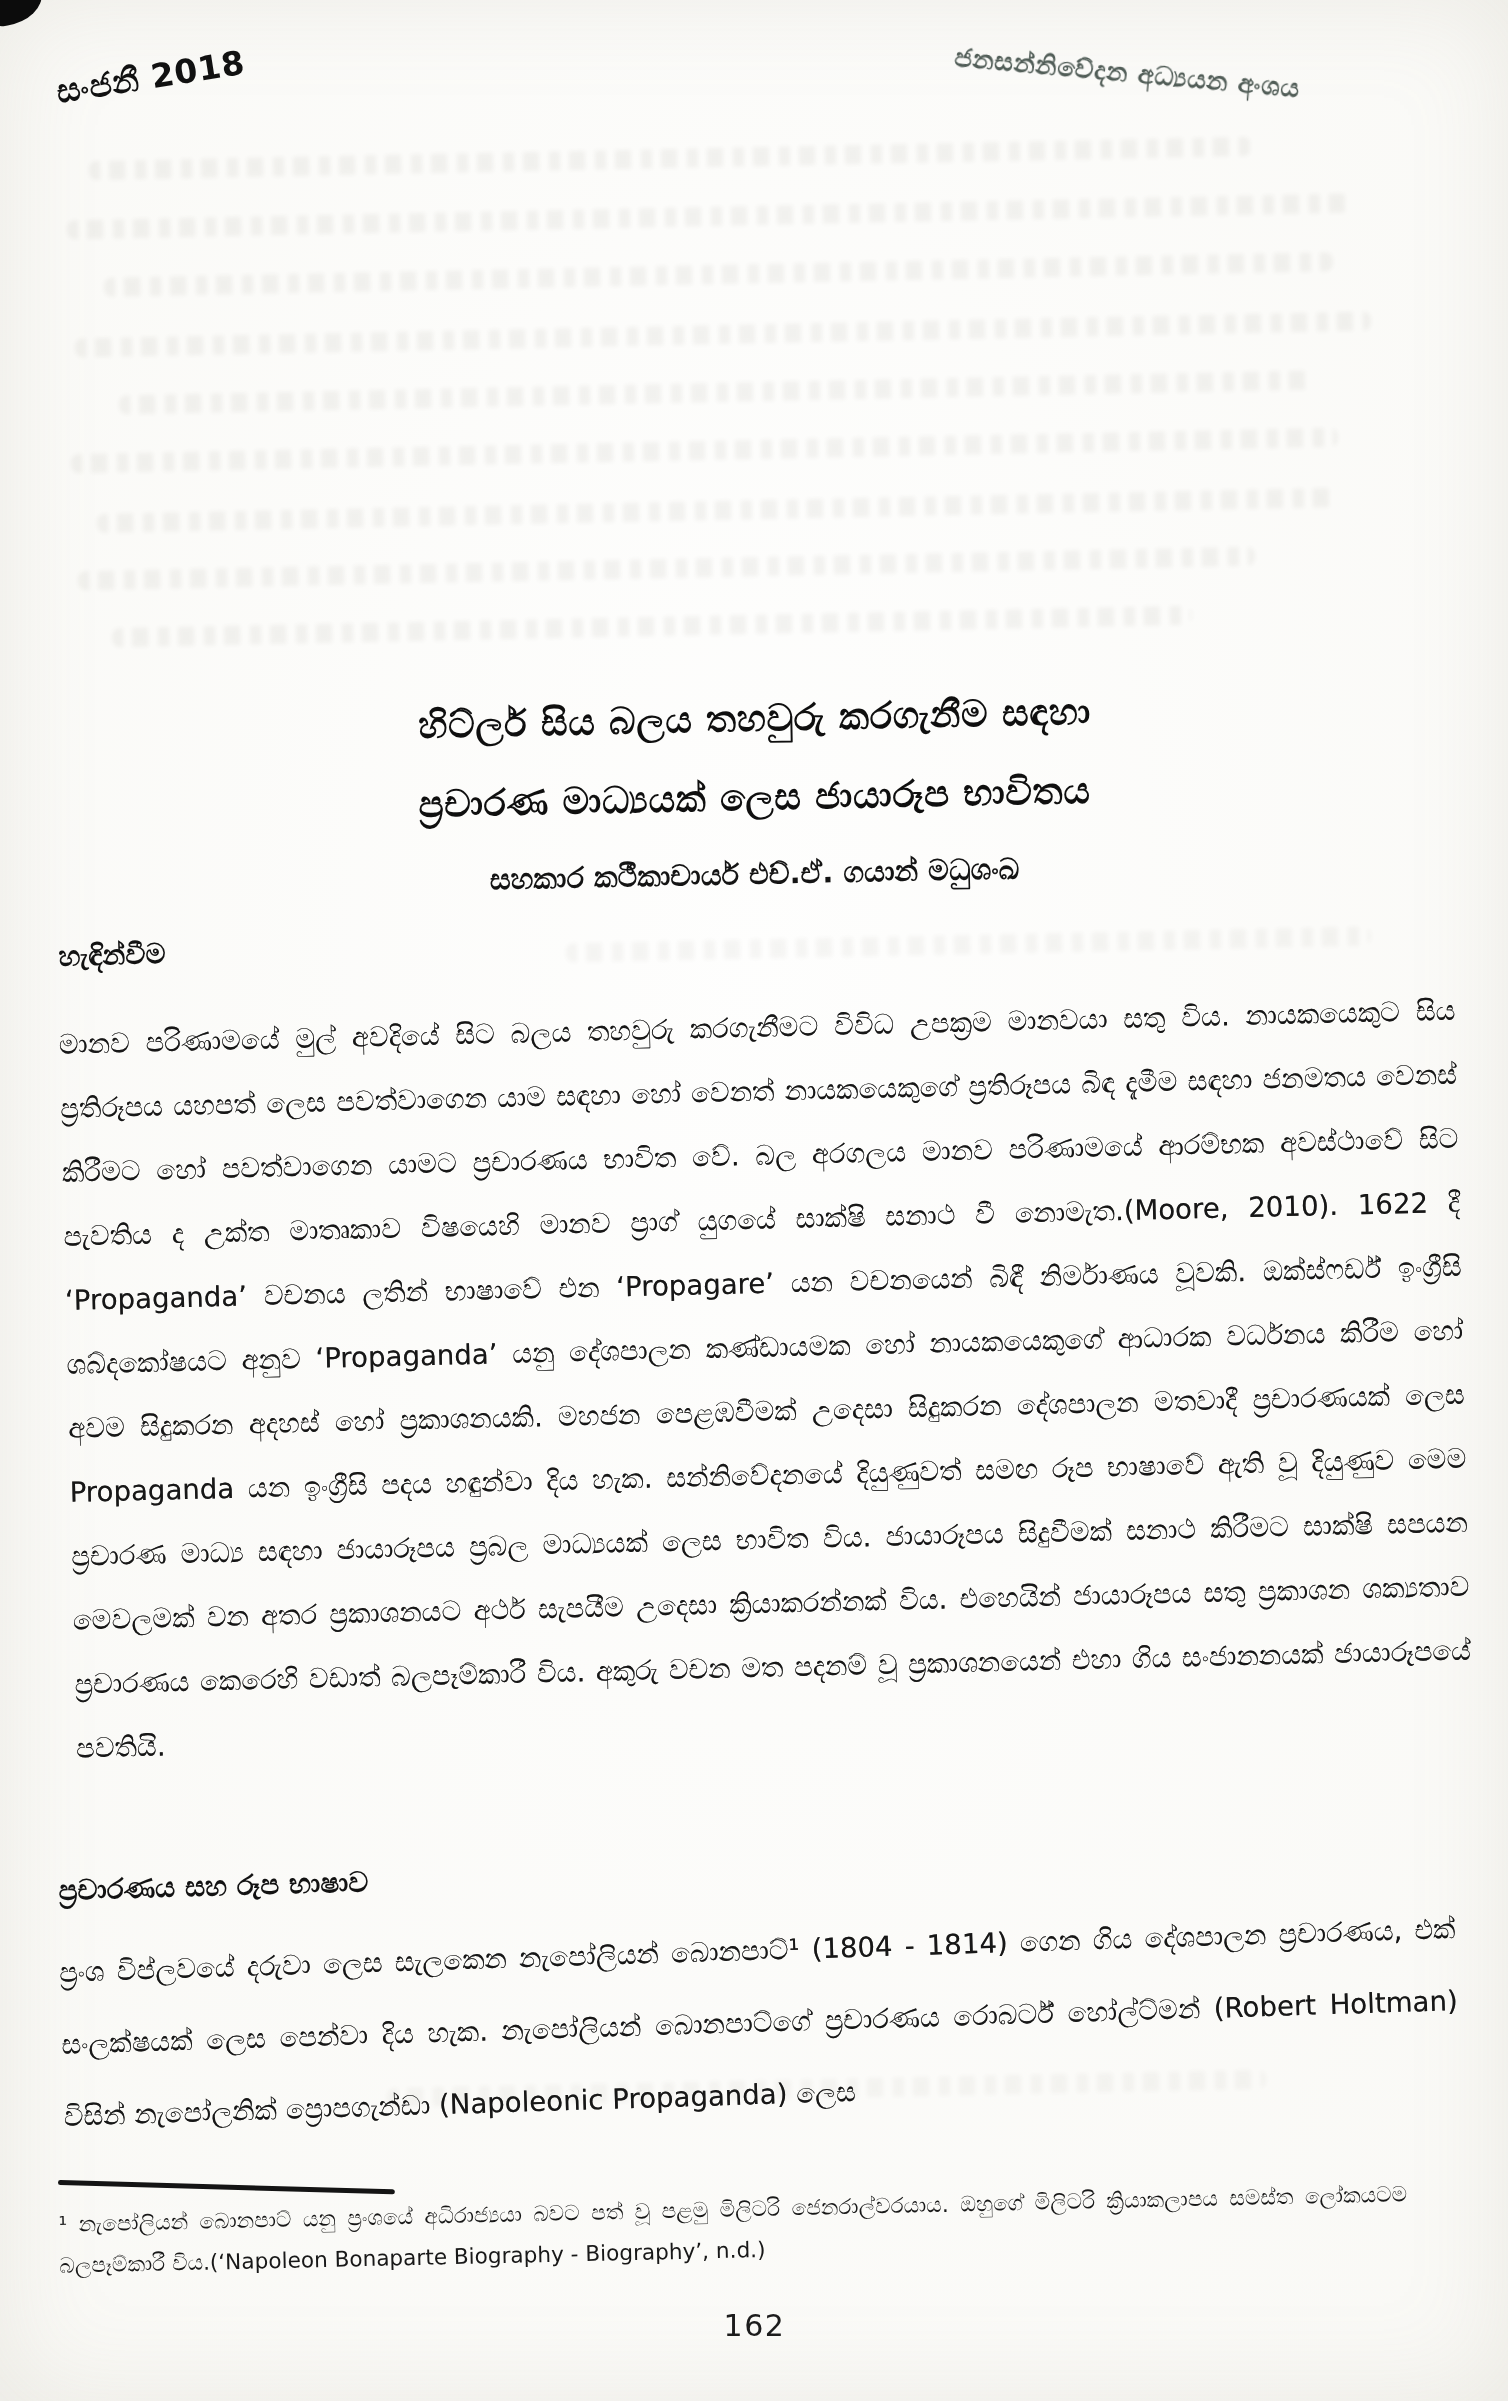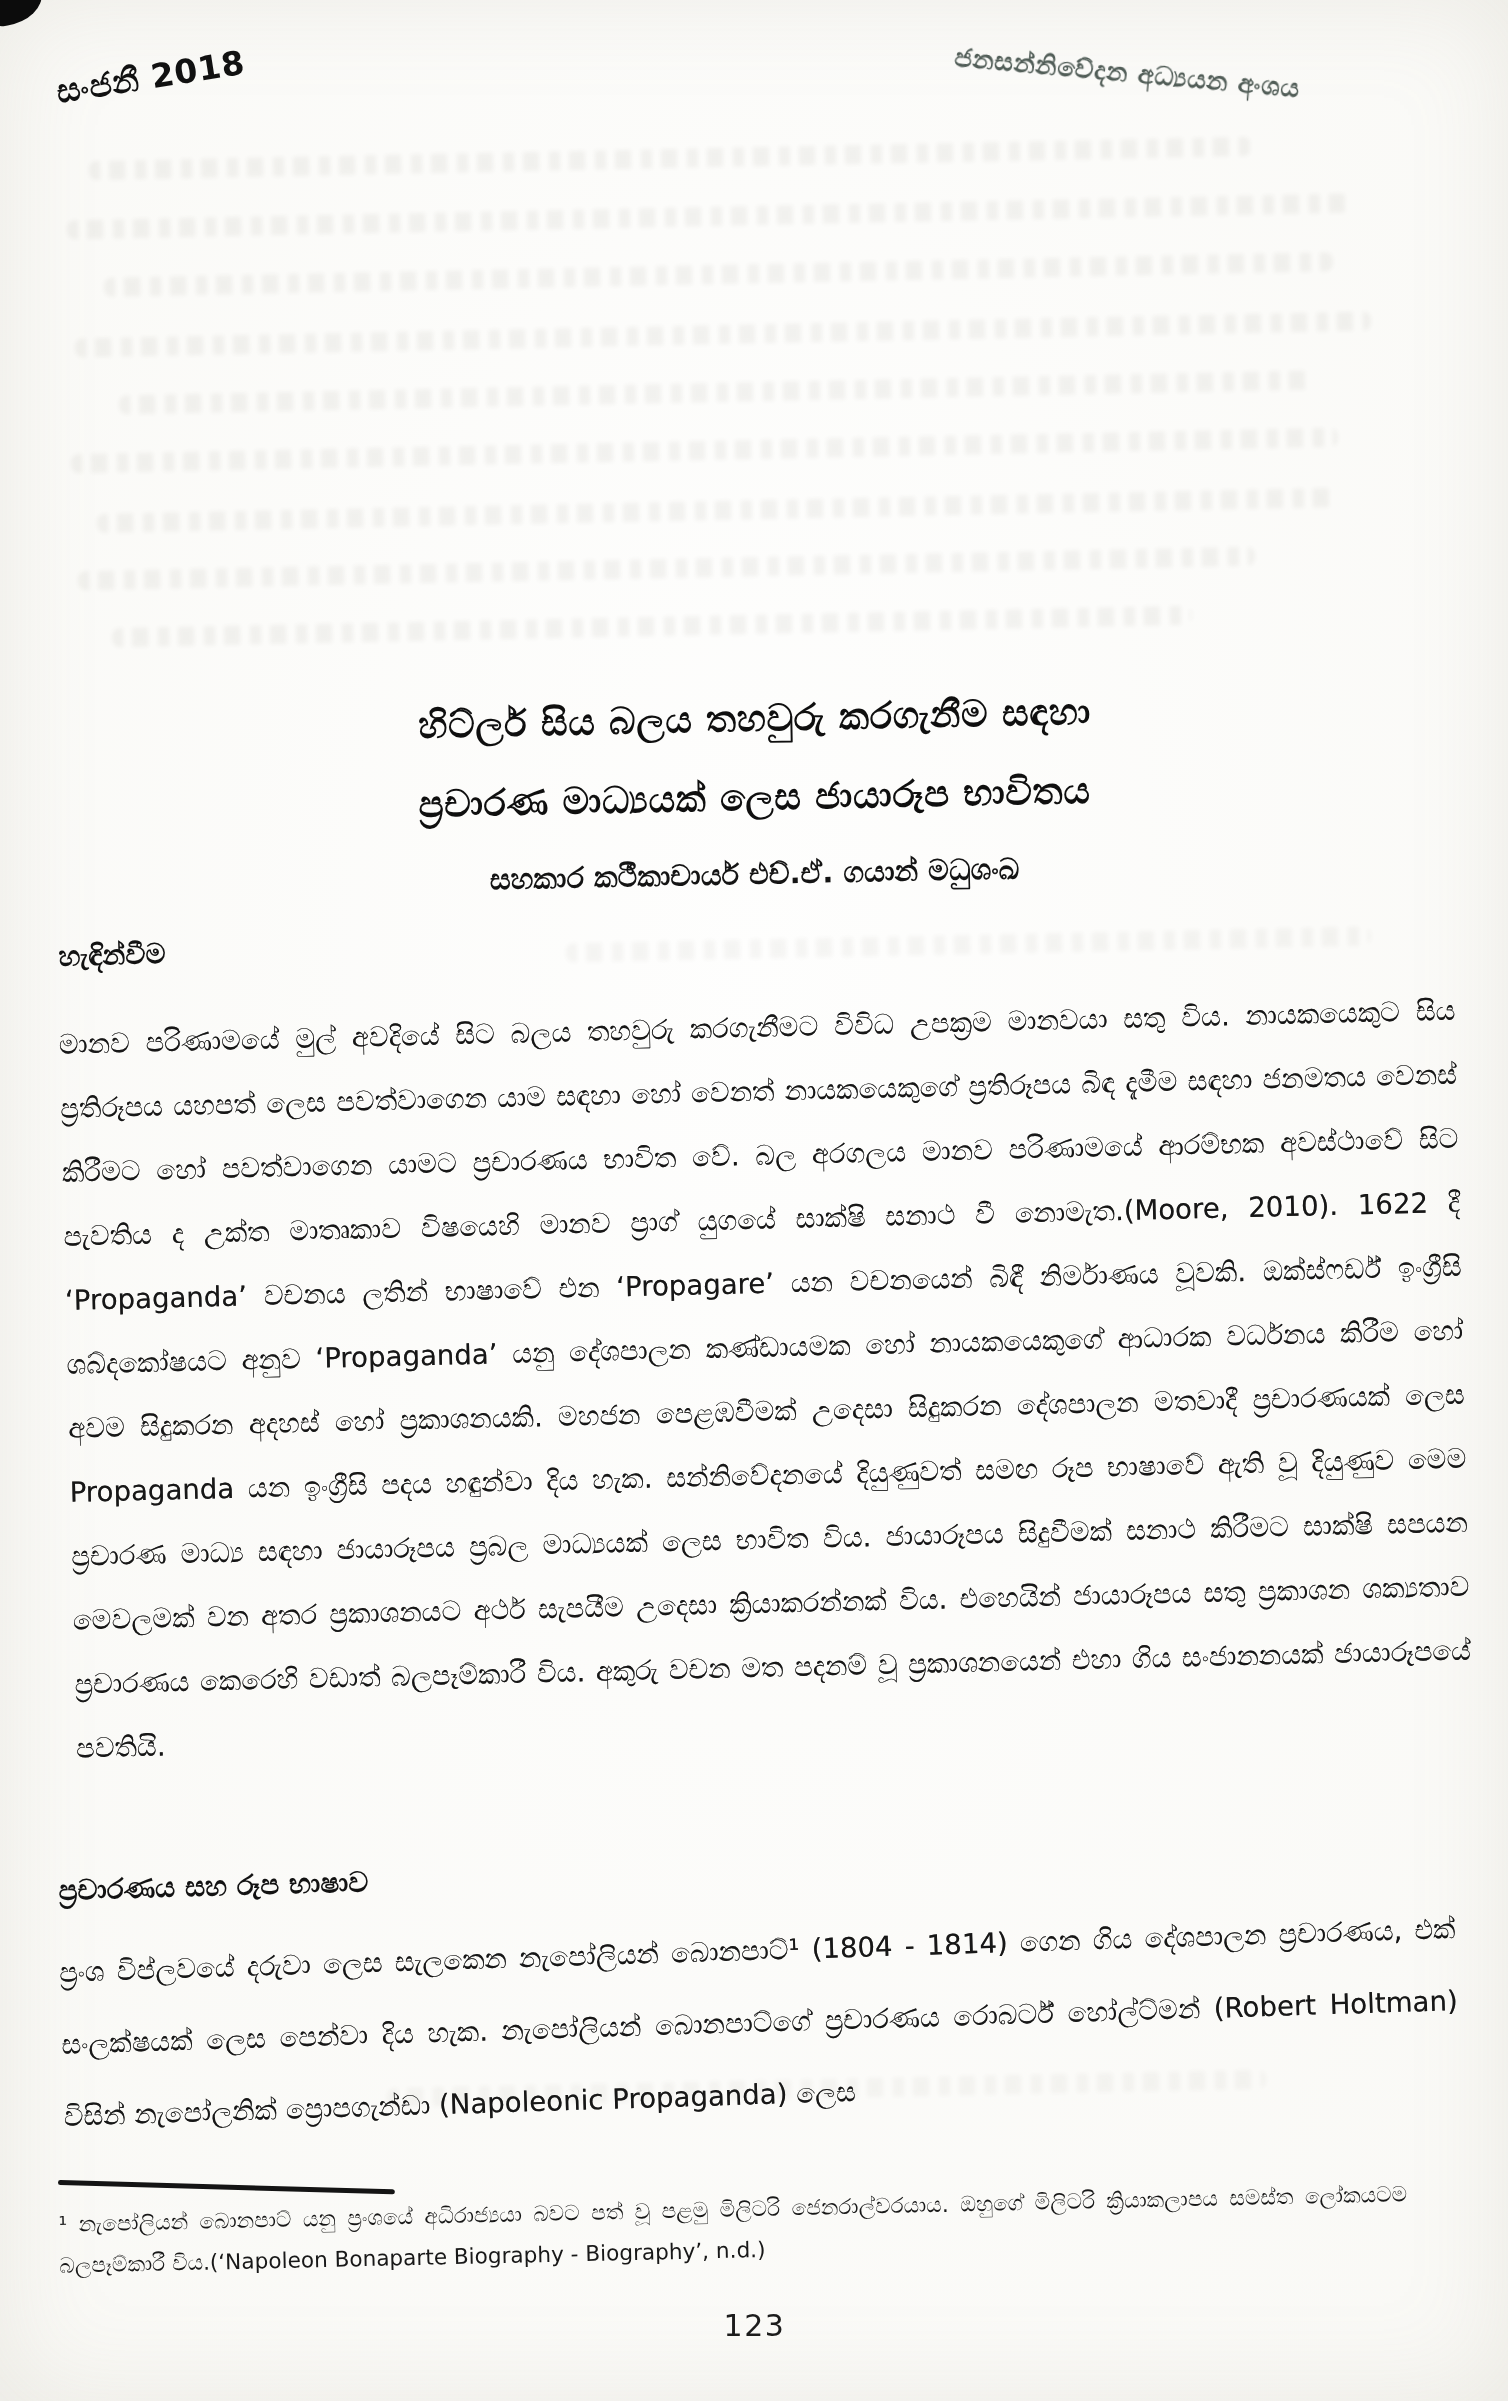--- a/index.html
+++ b/index.html
@@ -112,16 +112,16 @@
 
   <div class="section-heading" style="top:940px;">හැඳින්වීම</div>
   <div class="body-para" style="top:1013px;">මානව පරිණාමයේ මුල් අවදියේ සිට බලය තහවුරු කරගැනීමට විවිධ උපක්‍රම මානවයා සතු විය. නායකයෙකුට සිය ප්‍රතිරූපය යහපත් ලෙස පවත්වාගෙන යාම සඳහා හෝ වෙනත් නායකයෙකුගේ ප්‍රතිරූපය බිඳ දැමීම සඳහා ජනමතය වෙනස් කිරීමට හෝ පවත්වාගෙන යාමට ප්‍රචාරණය භාවිත වේ. බල අරගලය මානව පරිණාමයේ ආරම්භක අවස්ථාවේ සිට පැවතිය ද උක්ත මාතෘකාව විෂයෙහි මානව ප්‍රාග් යුගයේ සාක්ෂි සනාථ වී නොමැත.(Moore, 2010). 1622 දී ‘Propaganda’ වචනය ලතින් භාෂාවේ එන ‘Propagare’ යන වචනයෙන් බිඳී නිර්මාණය වූවකි. ඔක්ස්ෆර්ඩ් ඉංග්‍රීසි ශබ්දකෝෂයට අනුව ‘Propaganda’ යනු දේශපාලන කණ්ඩායමක හෝ නායකයෙකුගේ ආධාරක වර්ධනය කිරීම හෝ අවම සිදුකරන අදහස් හෝ ප්‍රකාශනයකි. මහජන පෙළඹවීමක් උදෙසා සිදුකරන දේශපාලන මතවාදී ප්‍රචාරණයක් ලෙස Propaganda යන ඉංග්‍රීසි පදය හඳුන්වා දිය හැක. සන්නිවේදනයේ දියුණුවත් සමඟ රූප භාෂාවේ ඇති වූ දියුණුව මෙම ප්‍රචාරණ මාධ්‍ය සඳහා ජායාරූපය ප්‍රබල මාධ්‍යයක් ලෙස භාවිත විය. ජායාරූපය සිදුවීමක් සනාථ කිරීමට සාක්ෂි සපයන මෙවලමක් වන අතර ප්‍රකාශනයට අර්ථ සැපයීම උදෙසා ක්‍රියාකරන්නක් විය. එහෙයින් ජායාරූපය සතු ප්‍රකාශන ශක්‍යතාව ප්‍රචාරණය කෙරෙහි වඩාත් බලපෑම්කාරී විය. අකුරු වචන මත පදනම් වූ ප්‍රකාශනයෙන් එහා ගිය සංජානනයක් ජායාරූපයේ පවතියි.</div>
 
   <div class="section-heading" style="top:1874px;">ප්‍රචාරණය සහ රූප භාෂාව</div>
   <div class="body-para second" style="top:1937px;">ප්‍රංශ විප්ලවයේ දරුවා ලෙස සැලකෙන නැපෝලියන් බොනපාට්¹ (1804 - 1814) ගෙන ගිය දේශපාලන ප්‍රචාරණය, එක් සංලක්ෂයක් ලෙස පෙන්වා දිය හැක. නැපෝලියන් බොනපාට්ගේ ප්‍රචාරණය රොබර්ට් හෝල්ට්මන් (Robert Holtman) විසින් නැපෝලනික් ප්‍රොපගැන්ඩා (Napoleonic Propaganda) ලෙස</div>
 
   <div class="footnote-rule"></div>
   <div class="footnote">¹ නැපෝලියන් බොනපාට් යනු ප්‍රංශයේ අධිරාජ්‍යයා බවට පත් වූ පළමු මිලිටරි ජෙනරාල්වරයාය. ඔහුගේ මිලිටරි ක්‍රියාකලාපය සමස්ත ලෝකයටම බලපෑම්කාරී විය.(‘Napoleon Bonaparte Biography - Biography’, n.d.)</div>
 
-  <div class="page-number">123</div>
+  <div class="page-number">162</div>
 
 </div>
 
 
 </body></html>

